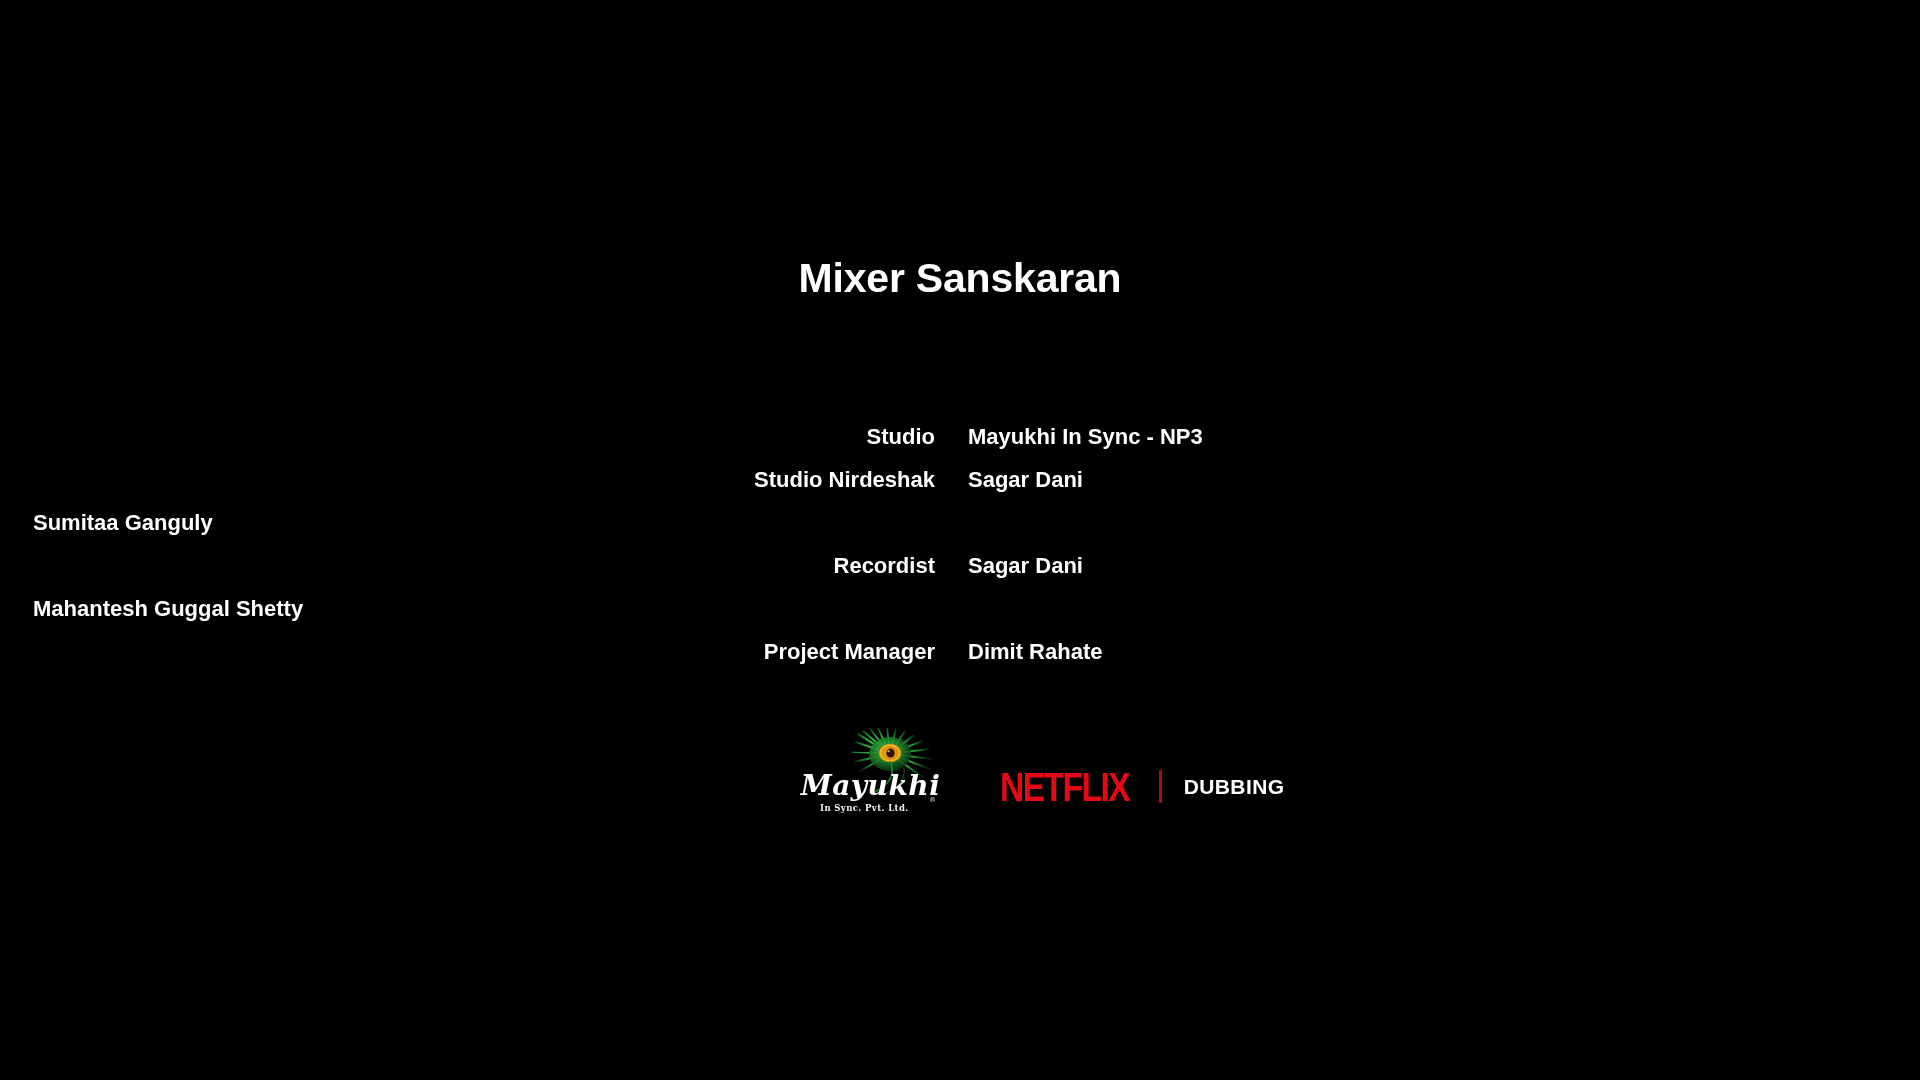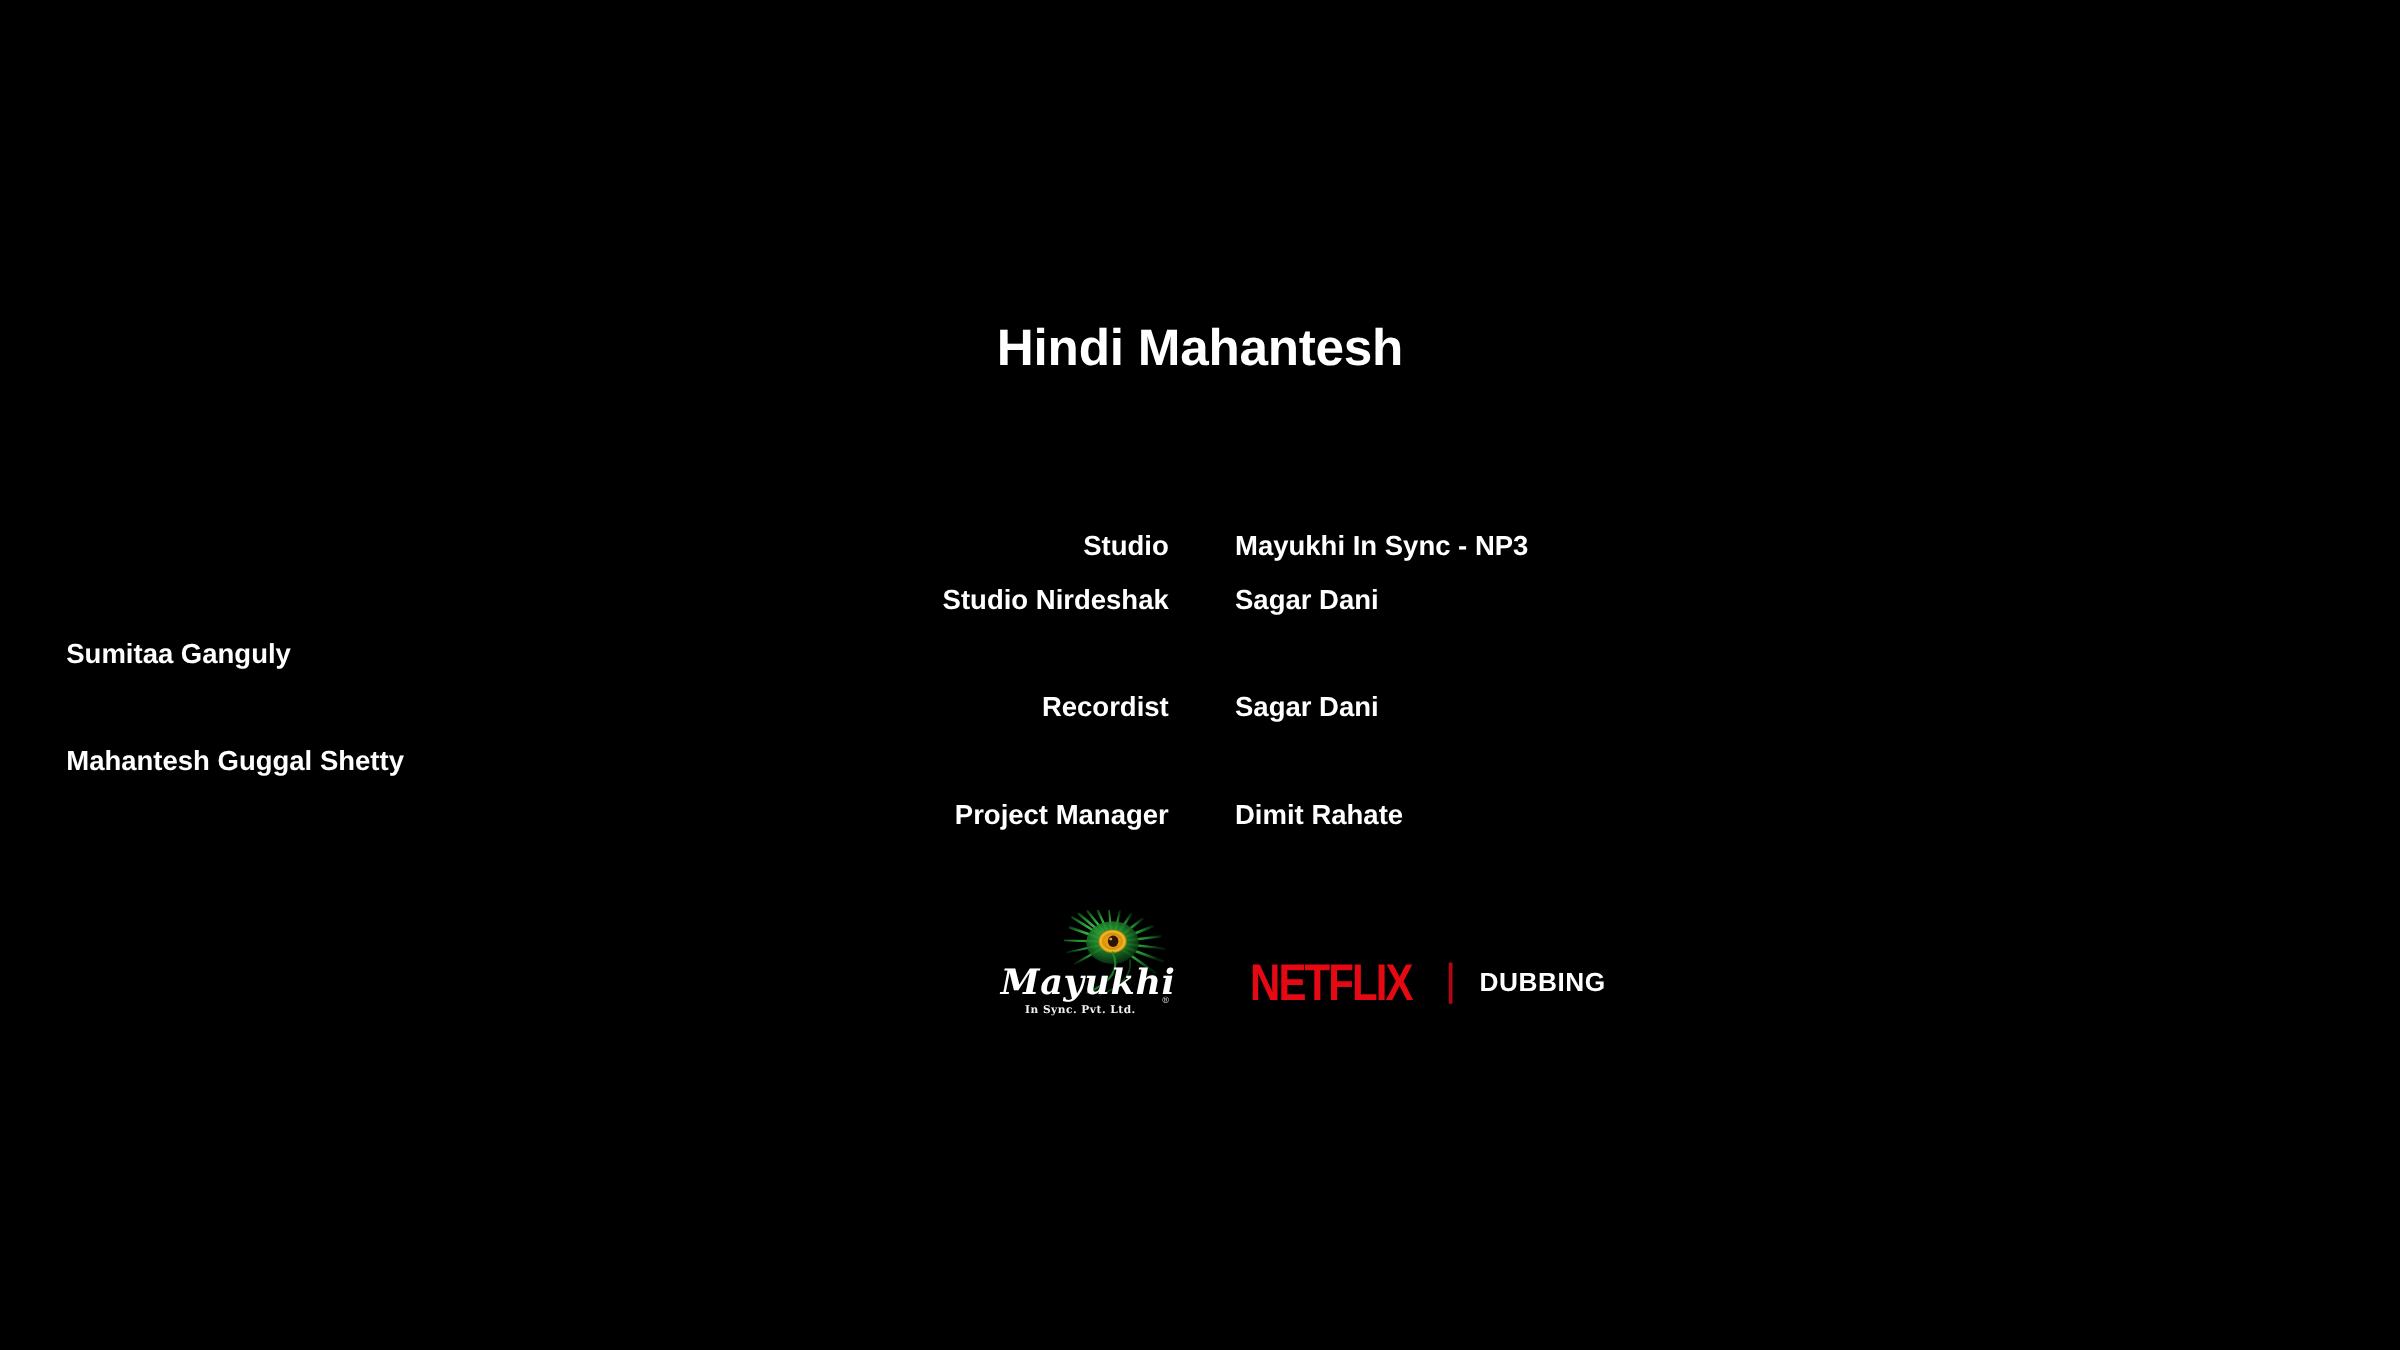--- a/index.html
+++ b/index.html
@@ -54,21 +54,21 @@
   .credit-label {
     width: 935px;
     text-align: right;
     padding-right: 0;
     font-size: 22px;
     font-weight: 700;
     color: #ffffff;
     white-space: nowrap;
   }
   .credit-value {
-    margin-left: 53px;
+    margin-left: 33px;
     text-align: left;
     font-size: 22px;
     font-weight: 700;
     color: #ffffff;
     white-space: nowrap;
   }
 
   
   #logos {
     position: absolute;
@@ -164,21 +164,21 @@
     letter-spacing: 0.4px;
     color: #ffffff;
     line-height: 1;
   }
 </style>
 </head>
 <body>
 
 <div id="card">
 
-  <div id="title">Hindi Mahantesh</div>
+  <div id="title">Mixer Sanskaran</div>
 
   <div id="credits">
 
     <div class="credit-row">
       <div class="credit-label">Studio</div>
       <div class="credit-value">Mayukhi In Sync - NP3</div>
     </div>
 
     <div class="credit-row">
       <div class="credit-label">Studio Nirdeshak</div>

